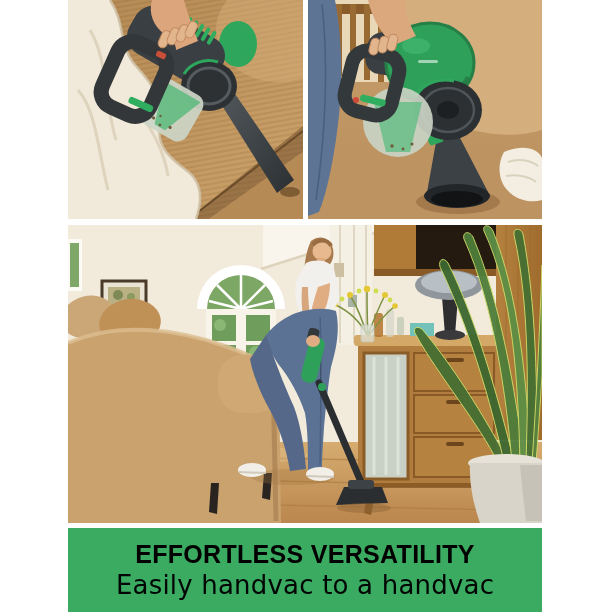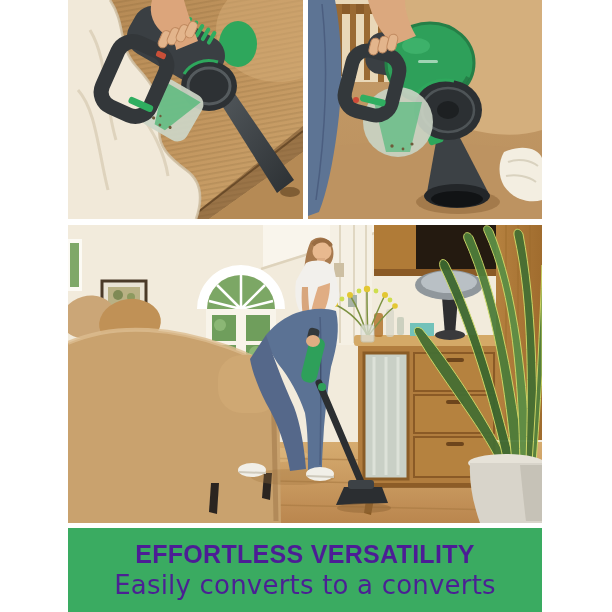--- a/index.html
+++ b/index.html
@@ -7,21 +7,21 @@
     position:relative;width:612px;height:612px;background:#ffffff;
     overflow:hidden;font-family:"Liberation Sans",sans-serif;
   }
   .photo{position:absolute;overflow:hidden;background:#c8a06c;}
   .photo svg{display:block;width:100%;height:100%;}
   #photo-top-left {left:68px;top:0;width:235px;height:219px;}
   #photo-top-right{left:308px;top:0;width:234px;height:219px;}
   #photo-bottom  {left:68px;top:225px;width:474px;height:298px;}
   .banner{
     position:absolute;left:68px;top:528px;width:474px;height:84px;
-    background:#3aab61;color:#4c1d95;text-align:center;
+    background:#3aab61;color:#000000;text-align:center;
     display:flex;flex-direction:column;justify-content:center;gap:1px;
   }
   .banner-title{
     font-weight:700;font-size:25px;line-height:29px;letter-spacing:.3px;
     font-family:"Liberation Sans",sans-serif;
   }
   .banner-subtitle{
     font-weight:400;font-size:26px;line-height:30px;letter-spacing:.2px;
     font-family:"DejaVu Sans","Liberation Sans",sans-serif;opacity:.97;
   }
@@ -333,16 +333,16 @@
         </g>
         <ellipse cx="438" cy="238" rx="38" ry="9" fill="#e6e2d8"></ellipse>
         <path d="M402,238 L474,238 L474,298 L412,298 C405,278 401,258 402,238 Z" fill="#d8d4ca"></path>
         <path d="M452,240 C454,260 456,280 458,296 L474,296 L474,240 Z" fill="#c2bdb2" opacity=".8"></path>
       </g>
     </svg>
   </div>
 
   <div class="banner" style="background-color: rgb(58, 171, 97);">
     <div class="banner-title">EFFORTLESS VERSATILITY</div>
-    <div class="banner-subtitle">Easily converts to a converts</div>
+    <div class="banner-subtitle">Easily handvac to a handvac</div>
   </div>
 
 </div>
 
 </body></html>

